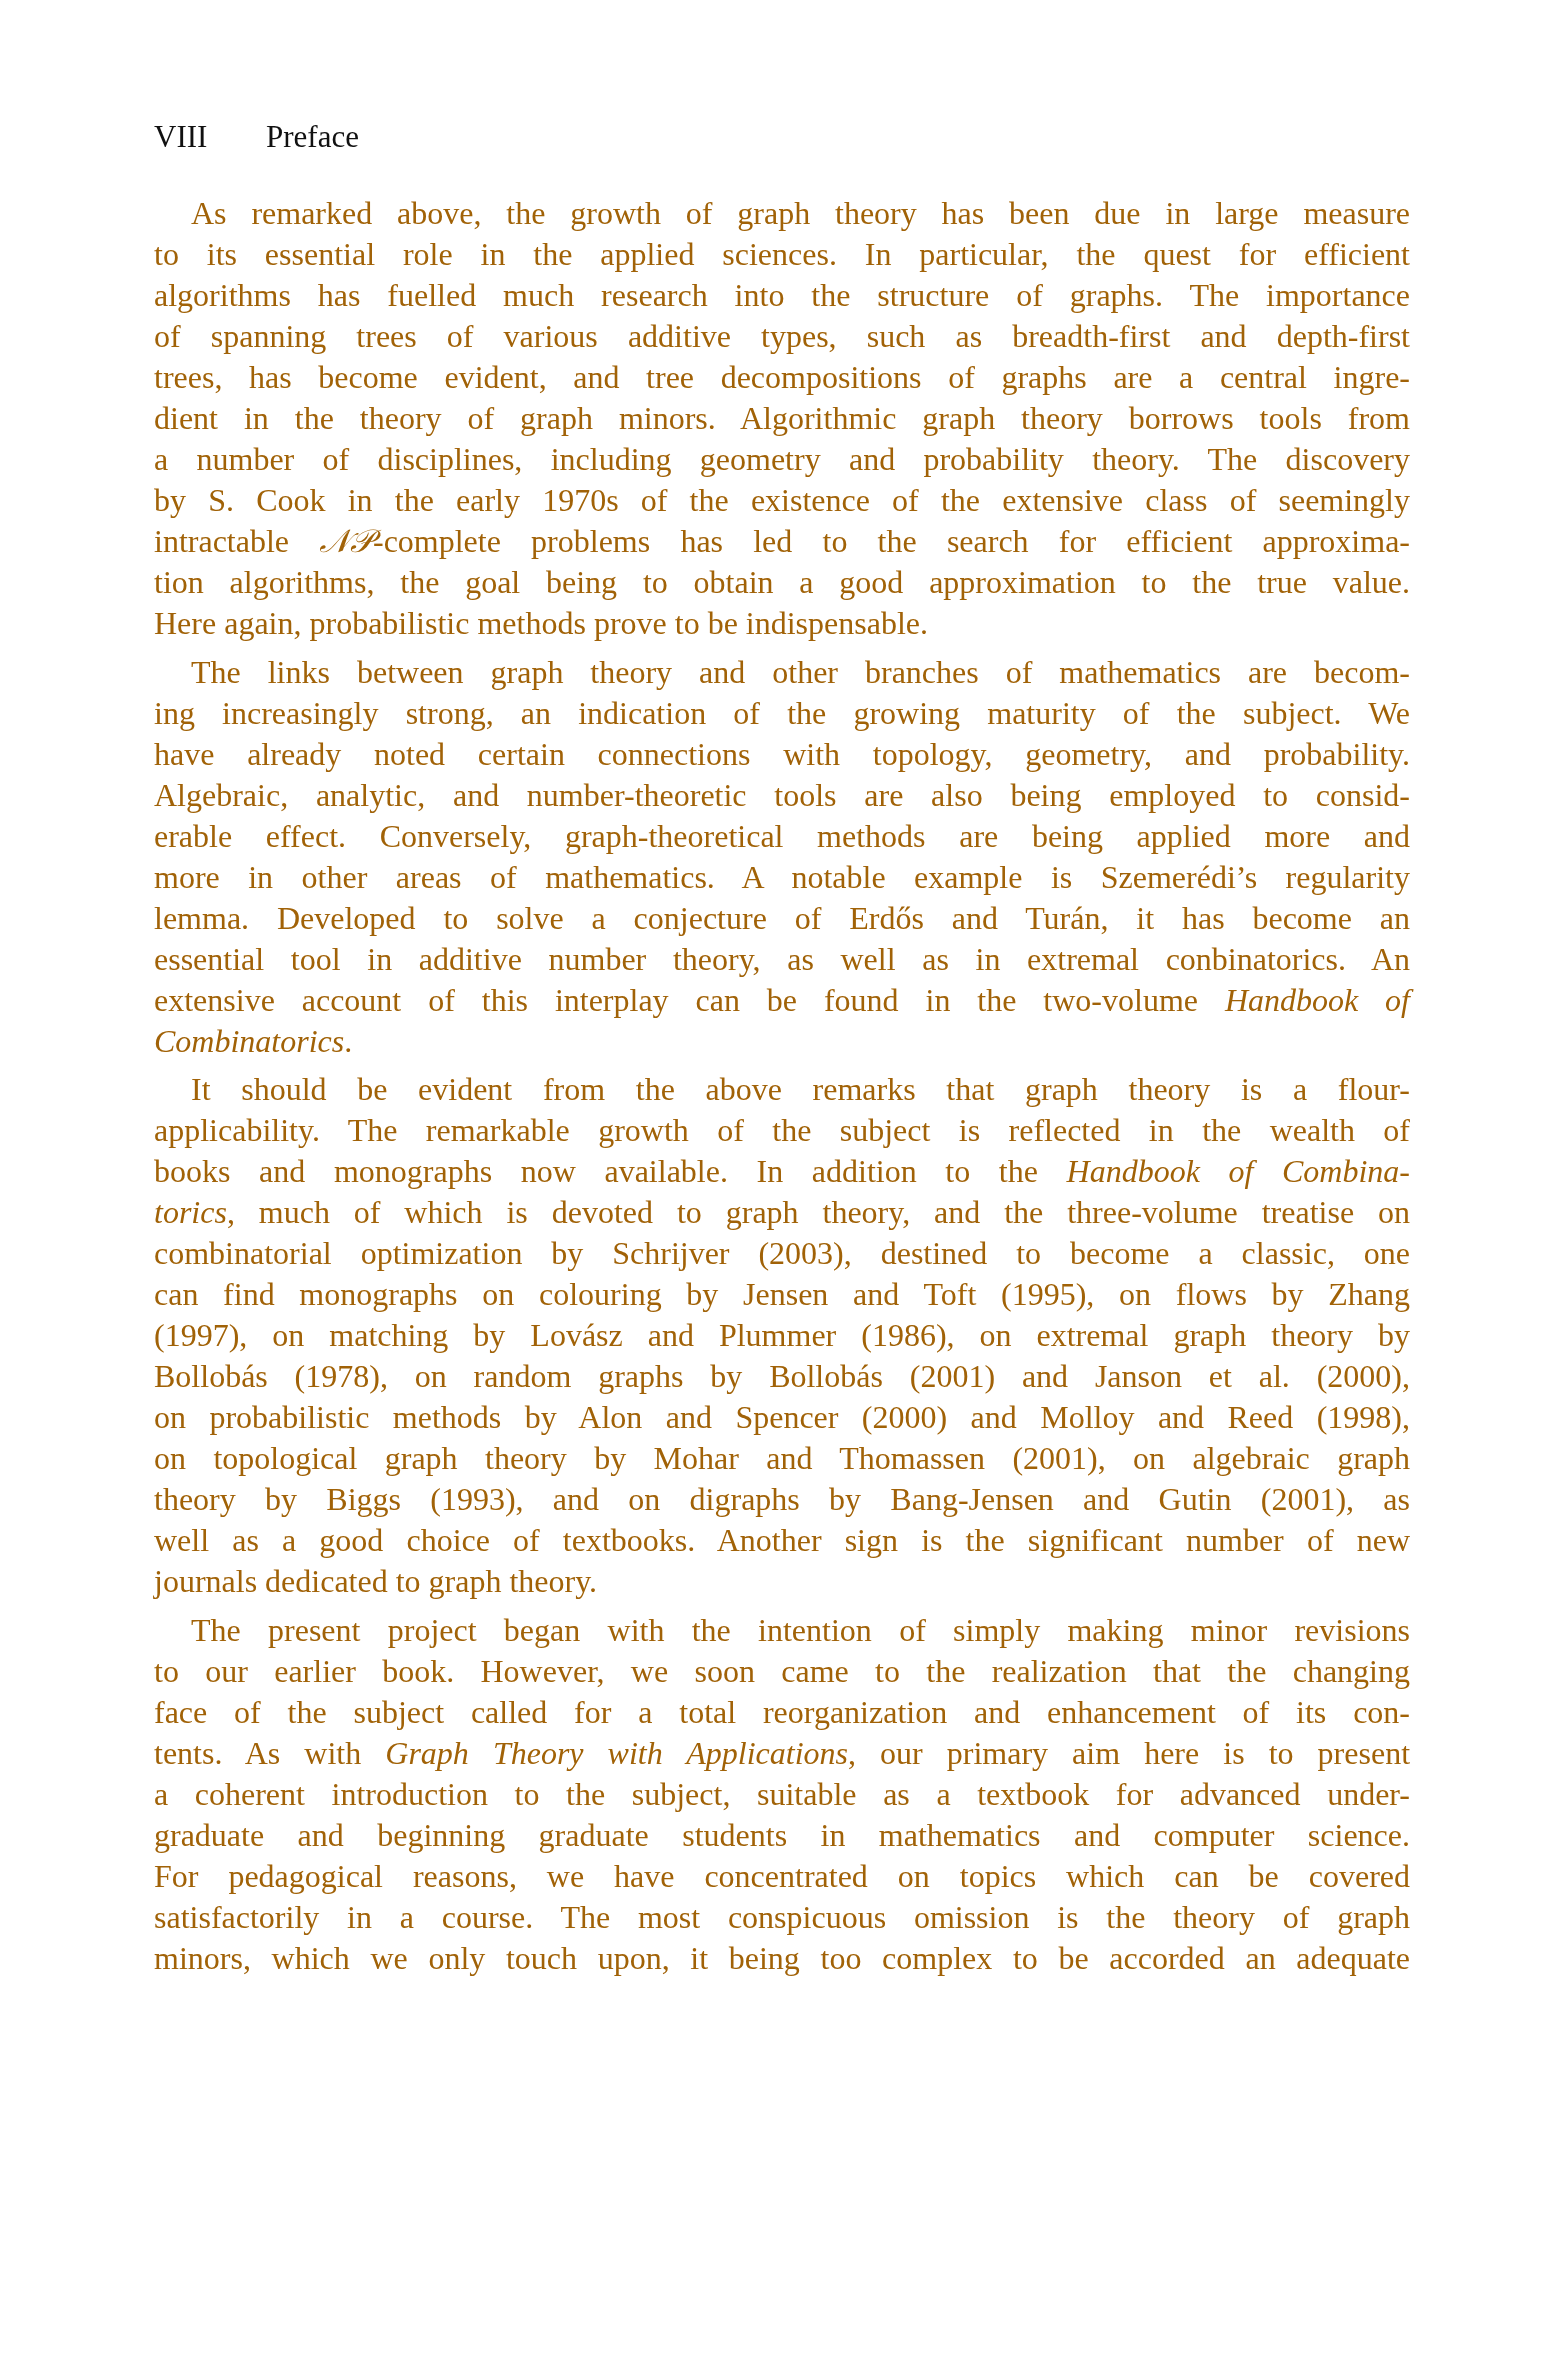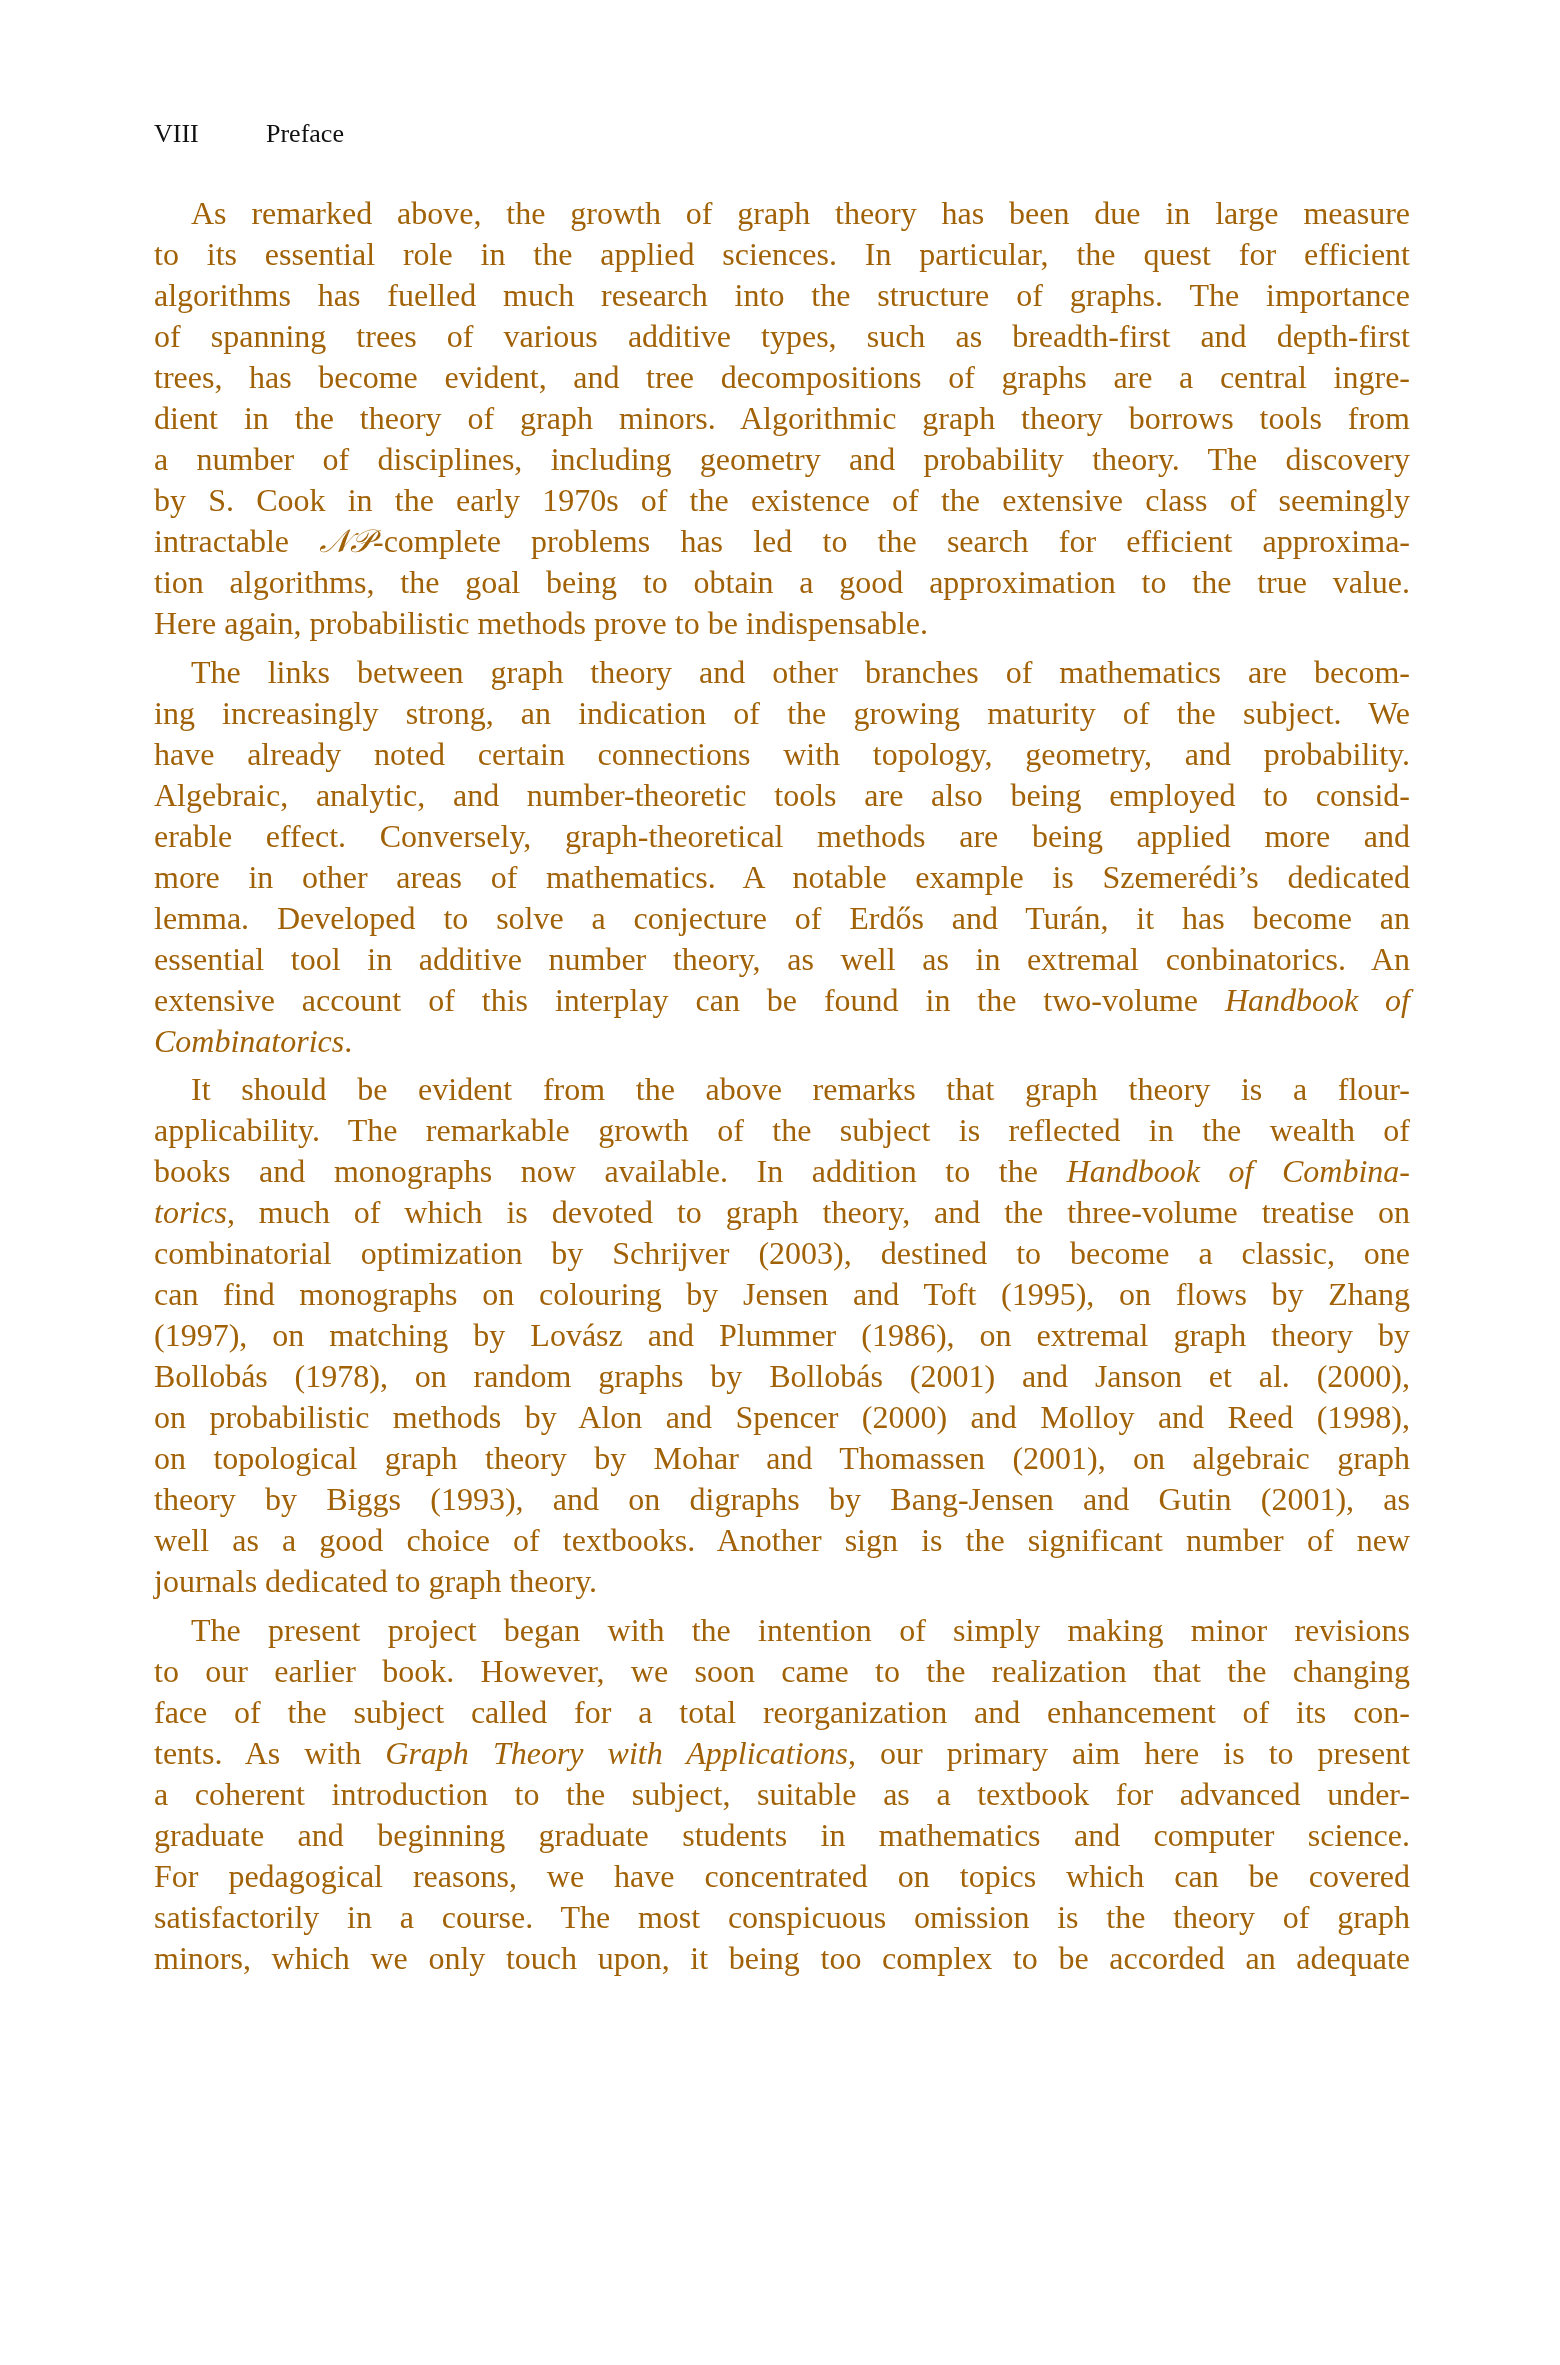--- a/index.html
+++ b/index.html
@@ -1,21 +1,21 @@
 <!DOCTYPE html>
 <html style="font-size:13.6px"><head>
 <meta charset="utf-8">
 <style>
   html, body { margin: 0; padding: 0; background: #ffffff; }
   body { width: 1560px; height: 2366px; position: relative; overflow: hidden; }
   .page { position: absolute; left: 0; top: 0; width: 1560px; height: 2366px; background: #fff; }
   .running-head {
     position: absolute; left: 154px; top: 119px;
     font-family: "Liberation Serif", "DejaVu Serif", serif;
-    font-size: 26px; color: #111; white-space: nowrap;
+    font-size: 31px; color: #111; white-space: nowrap;
   }
   .running-head .folio { display: inline-block; width: 112px; }
   .body-text {
     position: absolute; left: 154px; top: 193px; width: 1256px;
     font-family: "Liberation Serif", "DejaVu Serif", serif;
     font-size: 32px; line-height: 41px; color: #a16207;
   }
   .para { margin: 0 0 7.7px 0; }
   .line {
     display: block; height: 41px; white-space: nowrap;
@@ -47,21 +47,21 @@
         <div class="line"><span>intractable </span><span class="cal">𝒩𝒫</span><span>-complete problems has led to the search for efficient approxima-</span></div>
         <div class="line"><span>tion algorithms, the goal being to obtain a good approximation to the true value.</span></div>
         <div class="line last"><span>Here again, probabilistic methods prove to be indispensable.</span></div>
       </div>
       <div class="para">
         <div class="line indent"><span>The links between graph theory and other branches of mathematics are becom-</span></div>
         <div class="line"><span>ing increasingly strong, an indication of the growing maturity of the subject. We</span></div>
         <div class="line"><span>have already noted certain connections with topology, geometry, and probability.</span></div>
         <div class="line"><span>Algebraic, analytic, and number-theoretic tools are also being employed to consid-</span></div>
         <div class="line"><span>erable effect. Conversely, graph-theoretical methods are being applied more and</span></div>
-        <div class="line"><span>more in other areas of mathematics. A notable example is Szemerédi’s dedicated</span></div>
+        <div class="line"><span>more in other areas of mathematics. A notable example is Szemerédi’s regularity</span></div>
         <div class="line"><span>lemma. Developed to solve a conjecture of Erdős and Turán, it has become an</span></div>
         <div class="line"><span>essential tool in additive number theory, as well as in extremal conbinatorics. An</span></div>
         <div class="line"><span>extensive account of this interplay can be found in the two-volume </span><span class="it">Handbook of</span></div>
         <div class="line last"><span class="it">Combinatorics</span><span>.</span></div>
       </div>
       <div class="para">
         <div class="line indent"><span>It should be evident from the above remarks that graph theory is a flour-</span></div>
         <div class="line"><span>applicability. The remarkable growth of the subject is reflected in the wealth of</span></div>
         <div class="line"><span>books and monographs now available. In addition to the </span><span class="it">Handbook of Combina-</span></div>
         <div class="line"><span class="it">torics</span><span>, much of which is devoted to graph theory, and the three-volume treatise on</span></div>

